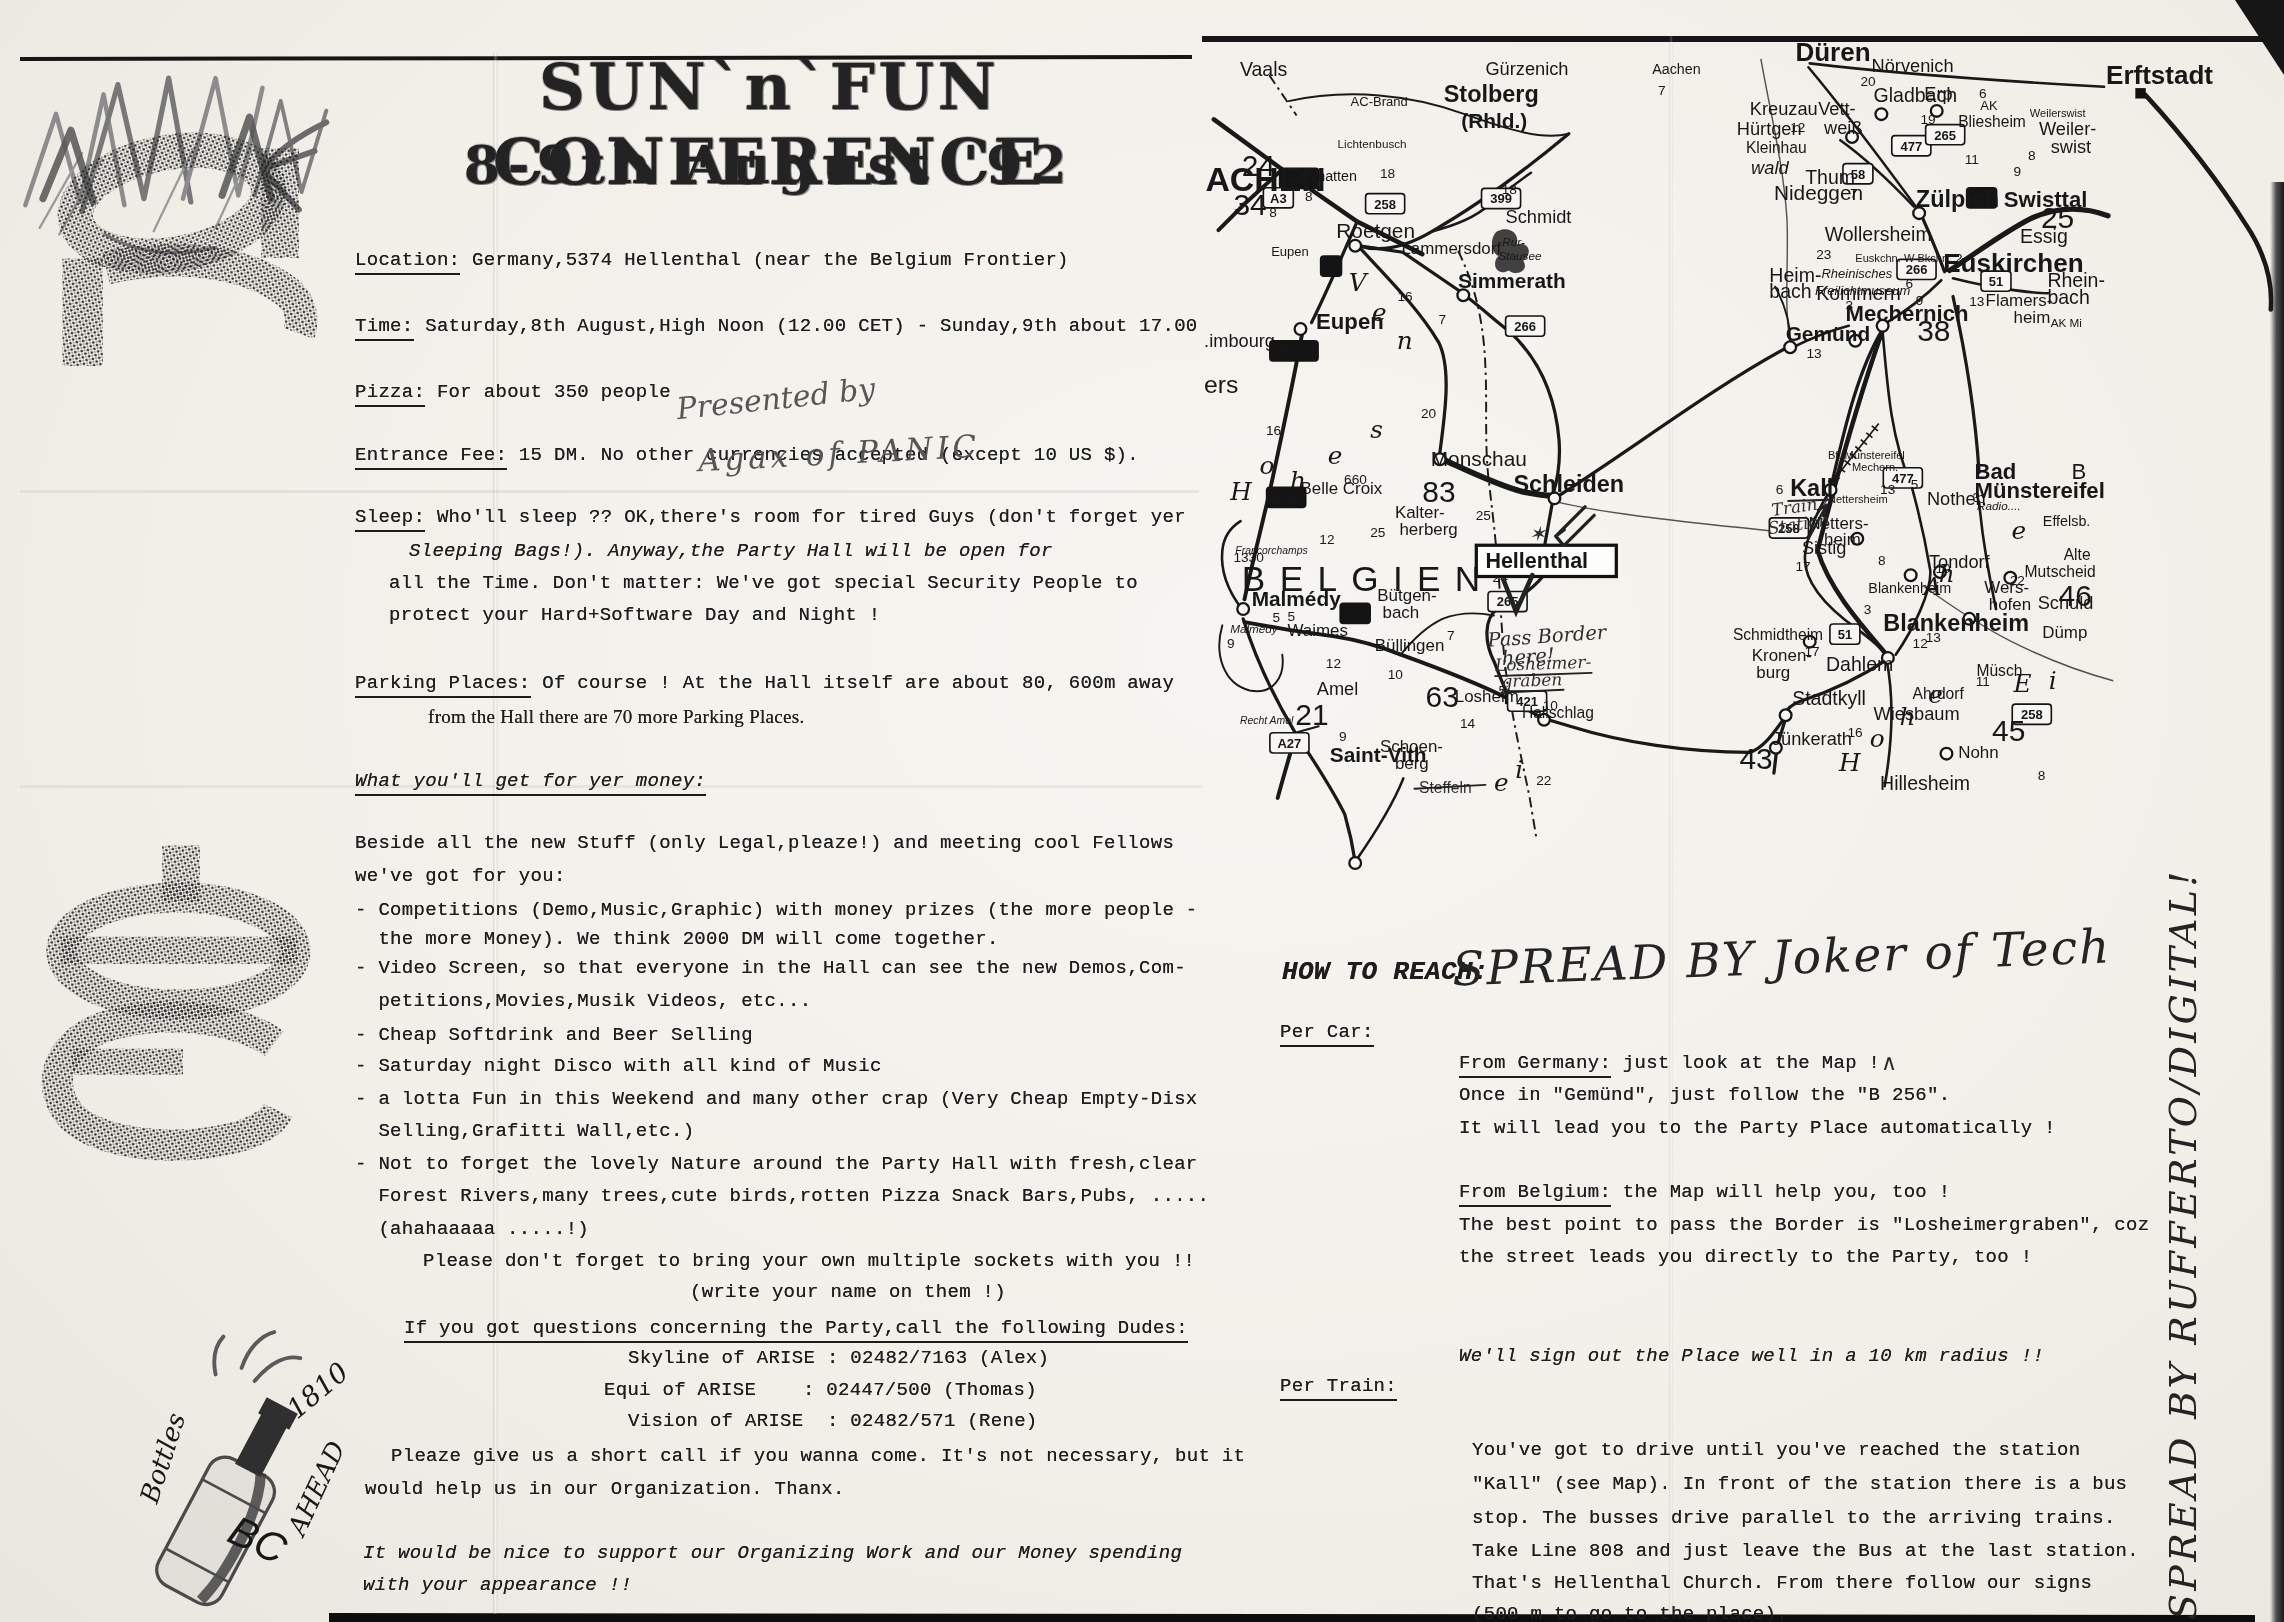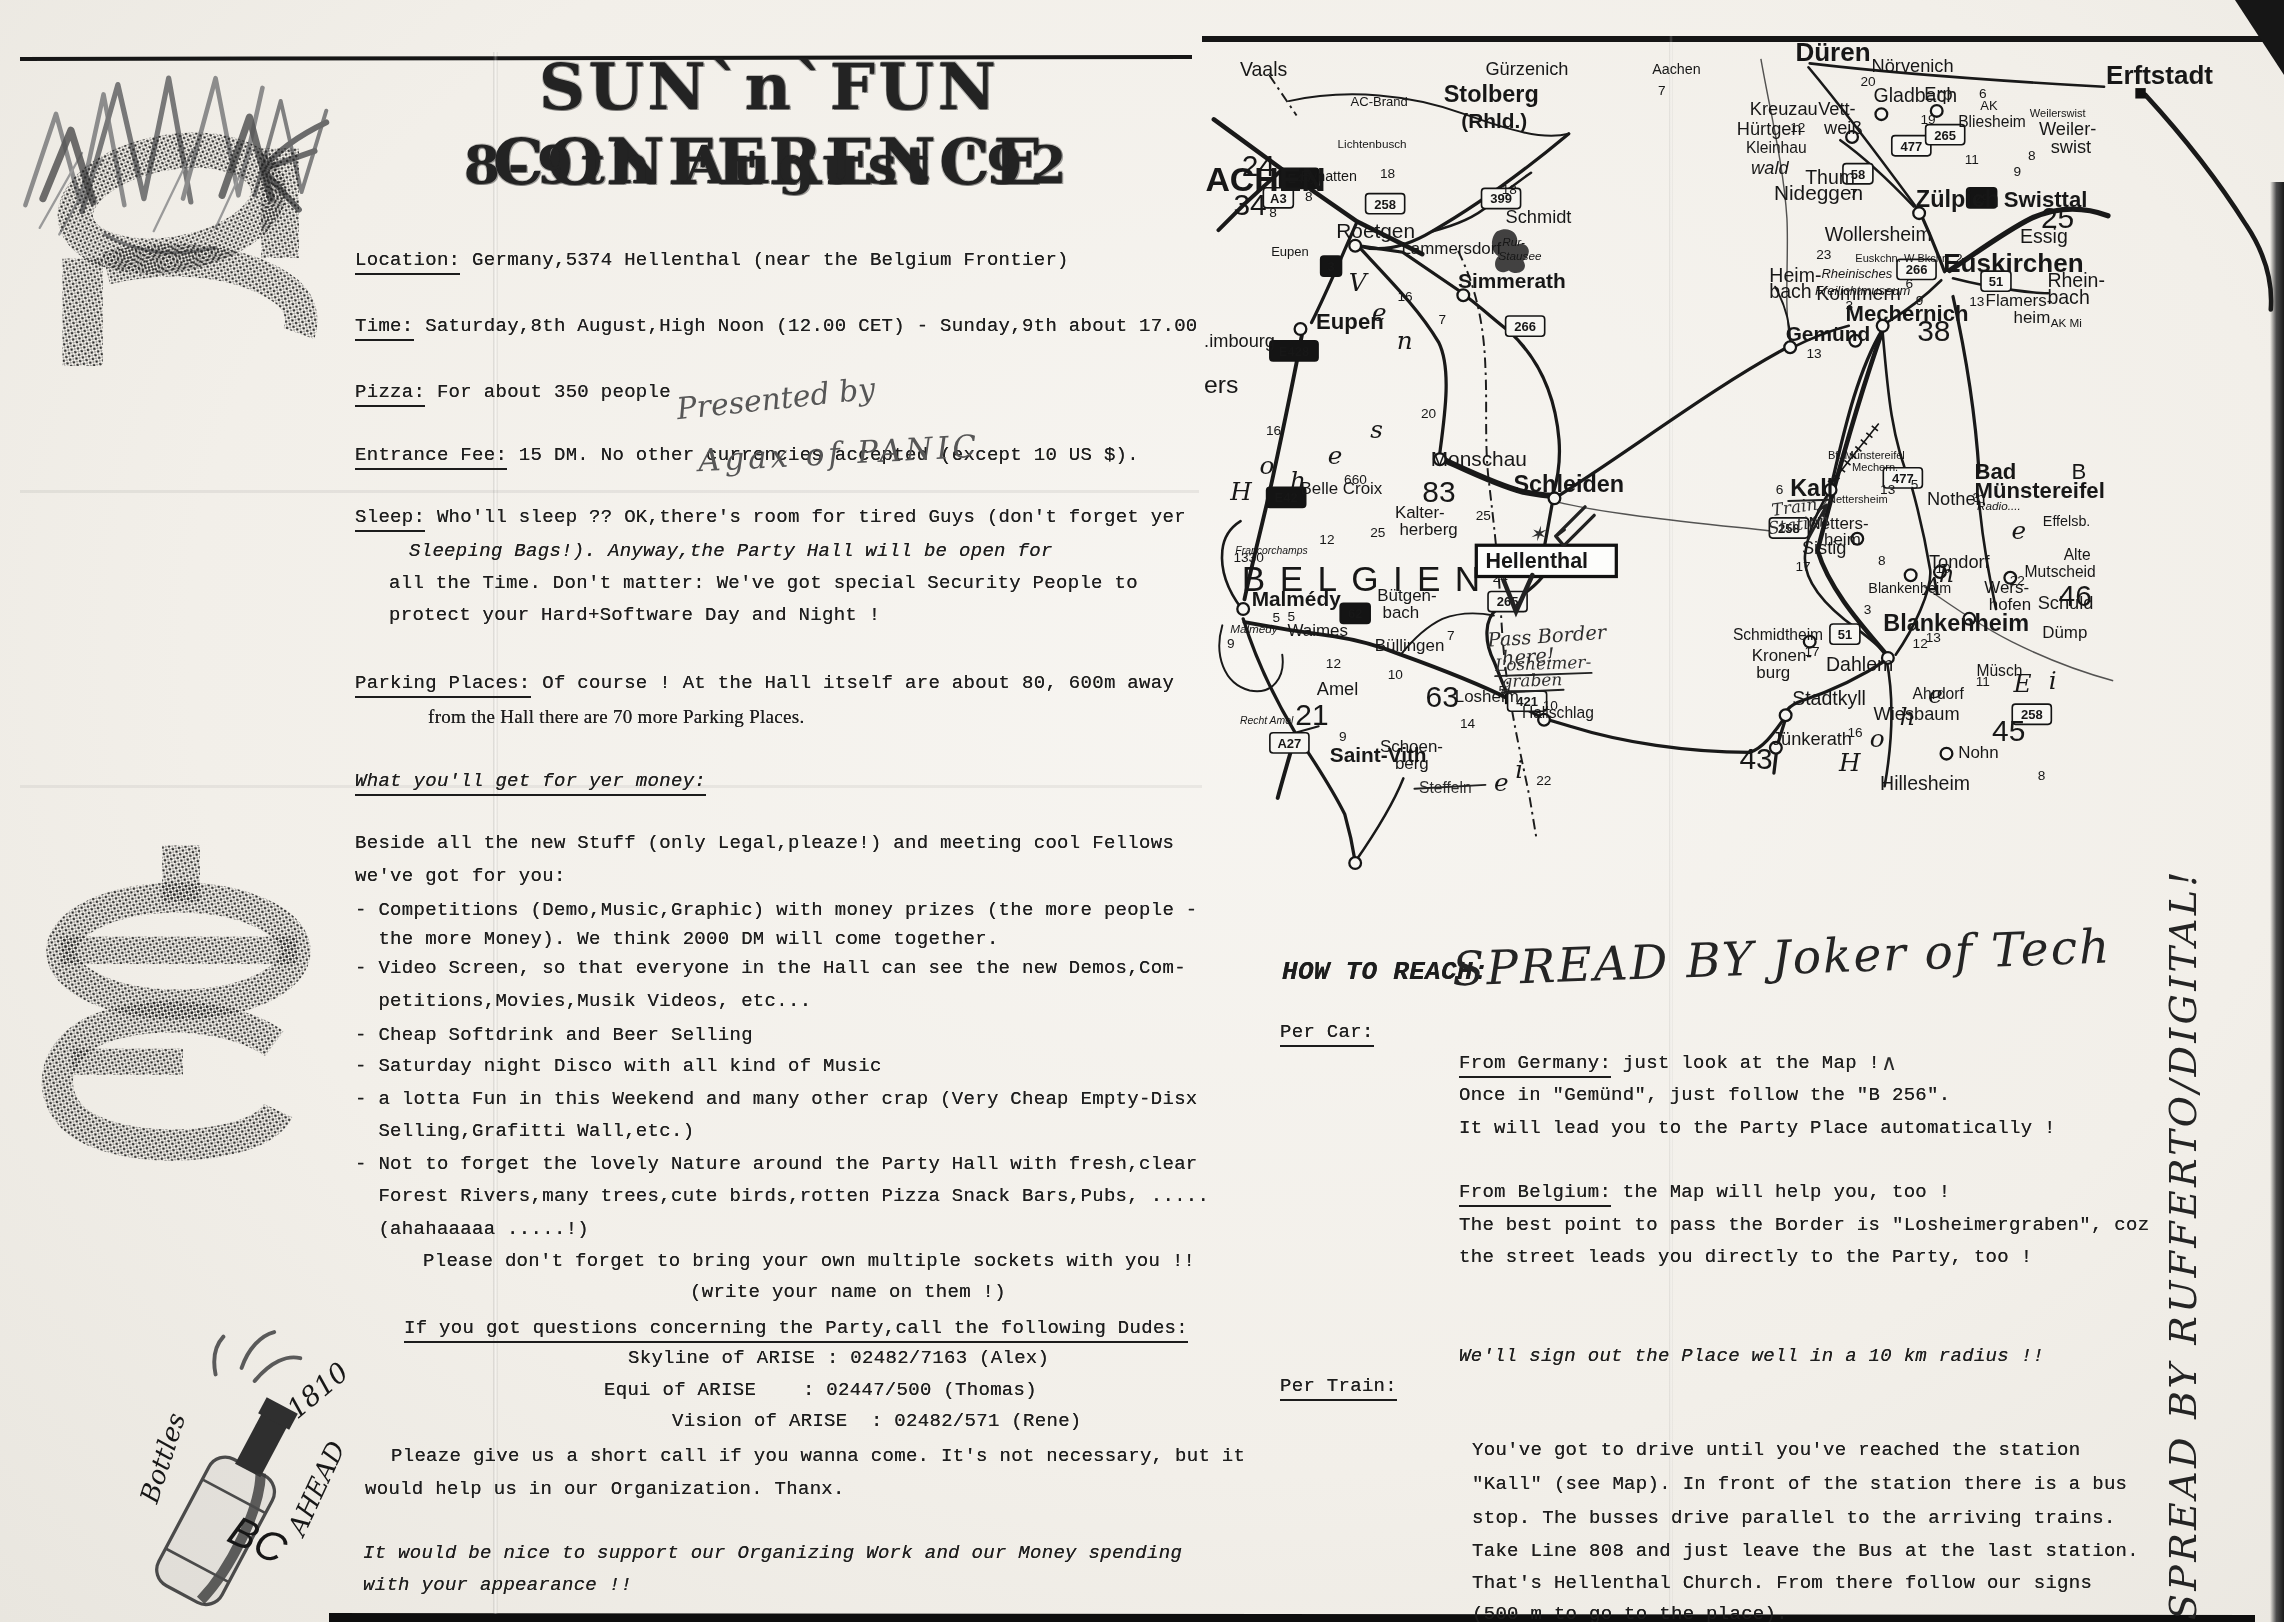--- a/index.html
+++ b/index.html
@@ -117,21 +117,21 @@
       <div class="ln" style="left: 355px; top: 1090px;"><span>- a lotta Fun in this Weekend and many other crap (Very Cheap Empty-Disx</span></div>
       <div class="ln" style="left: 355px; top: 1122px;"><span>  Selling,Grafitti Wall,etc.)</span></div>
       <div class="ln" style="left: 355px; top: 1155px;"><span>- Not to forget the lovely Nature around the Party Hall with fresh,clear</span></div>
       <div class="ln" style="left: 355px; top: 1187px;"><span>  Forest Rivers,many trees,cute birds,rotten Pizza Snack Bars,Pubs, .....</span></div>
       <div class="ln" style="left: 355px; top: 1220px;"><span>  (ahahaaaaa .....!)</span></div>
       <div class="ln" style="left: 423px; top: 1252px;"><span>Please don't forget to bring your own multiple sockets with you !!</span></div>
       <div class="ln" style="left: 690px; top: 1283px;"><span>(write your name on them !)</span></div>
       <div class="ln" style="left: 404px; top: 1319px;"><span class="u">If you got questions concerning the Party,call the following Dudes:</span></div>
       <div class="ln" style="left: 628px; top: 1349px;"><span>Skyline of ARISE : 02482/7163 (Alex)</span></div>
       <div class="ln" style="left: 604px; top: 1381px;"><span>Equi of ARISE    : 02447/500 (Thomas)</span></div>
-      <div class="ln" style="left: 628px; top: 1412px; margin-left: 44px;"><span>Vision of ARISE  : 02482/571 (Rene)</span></div>
+      <div class="ln" style="left: 628px; top: 1412px;"><span>Vision of ARISE  : 02482/571 (Rene)</span></div>
       <div class="ln" style="left: 391px; top: 1447px;"><span>Pleaze give us a short call if you wanna come. It's not necessary, but it</span></div>
       <div class="ln" style="left: 365px; top: 1480px;"><span>would help us in our Organization. Thanx.</span></div>
       <div class="ln it" style="left: 363px; top: 1544px; text-align: right;"><span>It would be nice to support our Organizing Work and our Money spending</span></div>
       <div class="ln it" style="left: 363px; top: 1576px;"><span>with your appearance !!</span></div>
       <div class="ln it" style="left: 1282px; top: 959px; font-size: 26px; font-weight: 700;"><span>HOW TO REACH:</span></div>
       <div class="ln" style="left: 1280px; top: 1023px;"><span class="u">Per Car:</span></div>
       <div class="ln" style="left: 1459px; top: 1054px;"><span class="u">From Germany:</span><span> just look at the Map !</span></div>
       <div class="ln" style="left: 1459px; top: 1086px;"><span>Once in "Gemünd", just follow the "B 256".</span></div>
       <div class="ln" style="left: 1459px; top: 1119px;"><span>It will lead you to the Party Place automatically !</span></div>
       <div class="ln" style="left: 1459px; top: 1183px;"><span class="u">From Belgium:</span><span> the Map will help you, too !</span></div>

